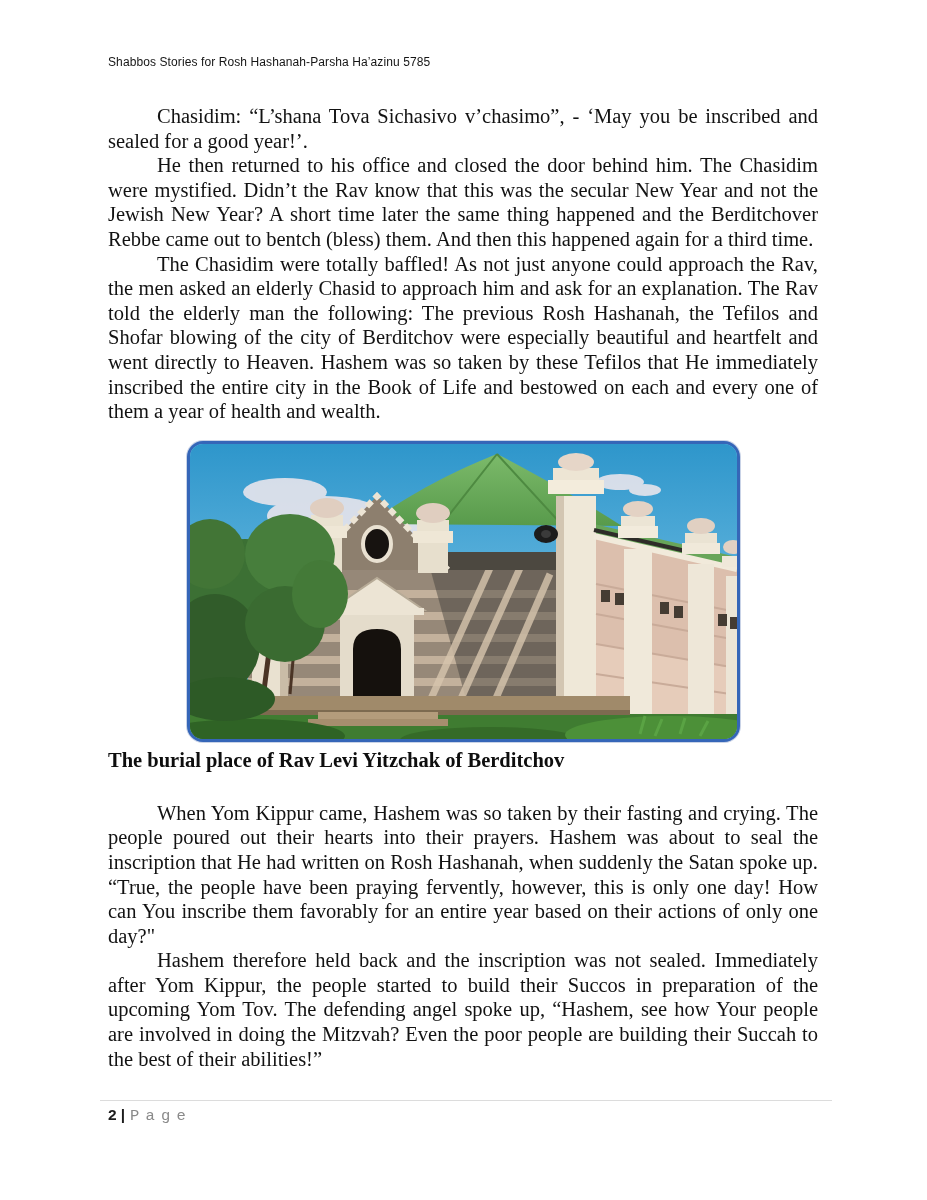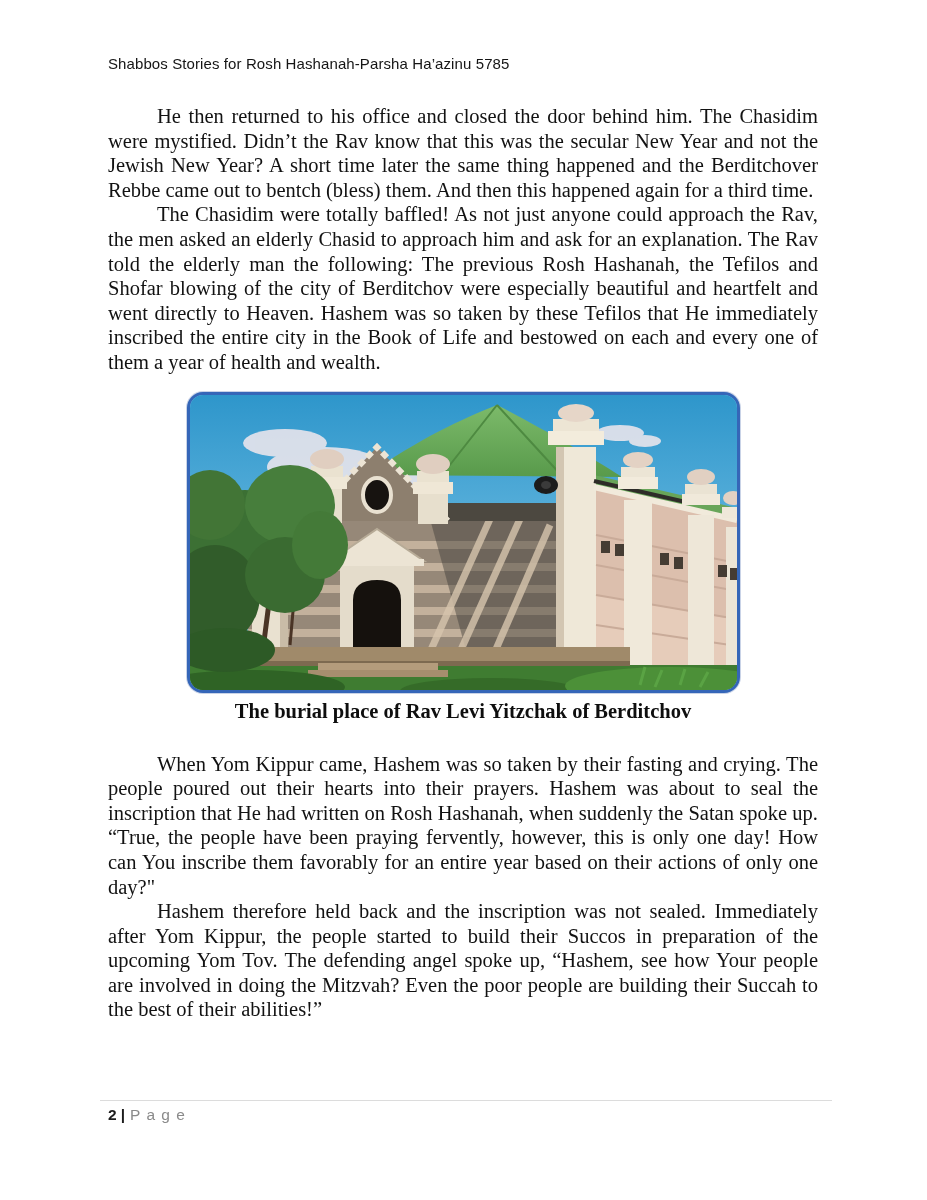--- a/index.html
+++ b/index.html
@@ -6,21 +6,21 @@
   body{
     width:927px;height:1200px;background:#ffffff;position:relative;
     font-family:"Liberation Serif", serif;color:#111;
     -webkit-font-smoothing:antialiased;
   }
   .page{position:absolute;inset:0;background:#ffffff;overflow:hidden;}
 
   .doc-header{
     position:absolute;left:108px;top:55px;width:720px;
     font-family:"Liberation Sans", sans-serif;
-    font-size:15px;font-weight:500;color:#151515;letter-spacing:0.1px;
+    font-size:12px;font-weight:500;color:#151515;letter-spacing:0.1px;
   }
 
   .content{position:absolute;left:108px;top:104px;width:710px;}
 
   p.body-par{
     margin:0;
     font-family:"Liberation Serif", serif;
     font-size:20.5px;line-height:24.6px;
     text-align:justify;text-indent:49px;color:#121212;
   }
@@ -30,46 +30,47 @@
     margin:17px auto 0 auto;padding:0;
     width:547px;height:295px;
     border:3px solid #3566b8;border-radius:16px;
     overflow:hidden;background:#7cc4e8;
     box-shadow:0 0 0 1px rgba(40,80,160,0.25);
   }
   figure.photo-figure svg{display:block;}
 
   .photo-caption{
     margin-top:6px;
-    text-align:center;font-weight:bold;
+    text-align:left;font-weight:bold;
     font-family:"Liberation Serif", serif;
     font-size:20.5px;line-height:25px;color:#0e0e0e;
   }
 
   .footer-rule{
     position:absolute;left:100px;top:1100px;width:732px;height:0;
     border-top:1.5px solid #dcdcdc;
   }
   .doc-footer{
     position:absolute;left:108px;top:1106px;
     font-family:"Liberation Sans", sans-serif;font-size:15.5px;
     display:flex;align-items:baseline;
   }
   .doc-footer .page-num{font-weight:700;color:#1c1c1c;}
   .doc-footer .separator{font-weight:700;color:#1c1c1c;margin:0 5px 0 4px;}
-  .doc-footer .page-label{color:#8a8a8a;letter-spacing:0.4em;font-weight:500;}
+  .doc-footer .page-label{color:#8a8a8a;letter-spacing:0.4em;font-weight:500;font-family:Liberation Mono, monospace;}
 </style>
 </head>
 <body>
 
 <div class="page">
 
   <div class="doc-header">Shabbos Stories for Rosh Hashanah-Parsha Ha’azinu 5785</div>
 
   <div class="content">
+    <p class="body-par">Chasidim: “L’shana Tova Sichasivo v’chasimo”, - ‘May you be inscribed and sealed for a good year!’.</p>
     <p class="body-par">He then returned to his office and closed the door behind him. The Chasidim were mystified. Didn’t the Rav know that this was the secular New Year and not the Jewish New Year? A short time later the same thing happened and the Berditchover Rebbe came out to bentch (bless) them. And then this happened again for a third time.</p>
     <p class="body-par">The Chasidim were totally baffled! As not just anyone could approach the Rav, the men asked an elderly Chasid to approach him and ask for an explanation. The Rav told the elderly man the following: The previous Rosh Hashanah, the Tefilos and Shofar blowing of the city of Berditchov were especially beautiful and heartfelt and went directly to Heaven. Hashem was so taken by these Tefilos that He immediately inscribed the entire city in the Book of Life and bestowed on each and every one of them a year of health and wealth.</p>
 
     <figure class="photo-figure">
       <svg width="547" height="295" viewBox="0 0 547 295" preserveAspectRatio="none" xmlns="http://www.w3.org/2000/svg">
         <defs>
           <linearGradient id="sky" x1="0" y1="0" x2="0" y2="1">
             <stop offset="0" stop-color="#2e96cb"></stop>
             <stop offset="1" stop-color="#8fd0ee"></stop>
           </linearGradient>

